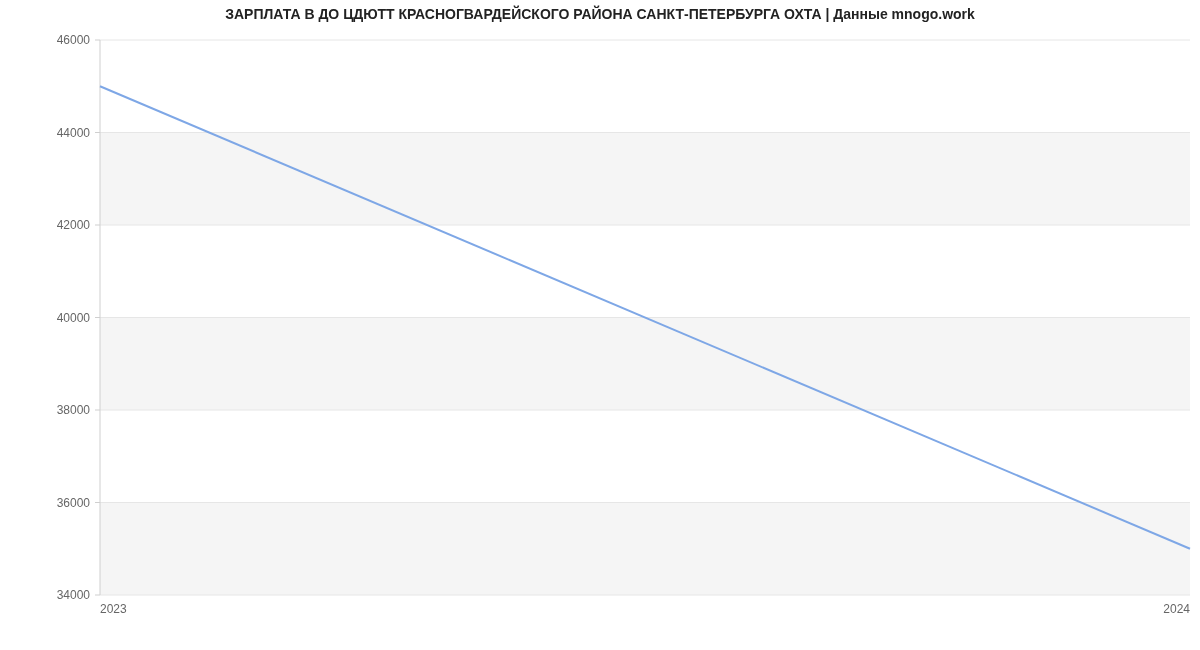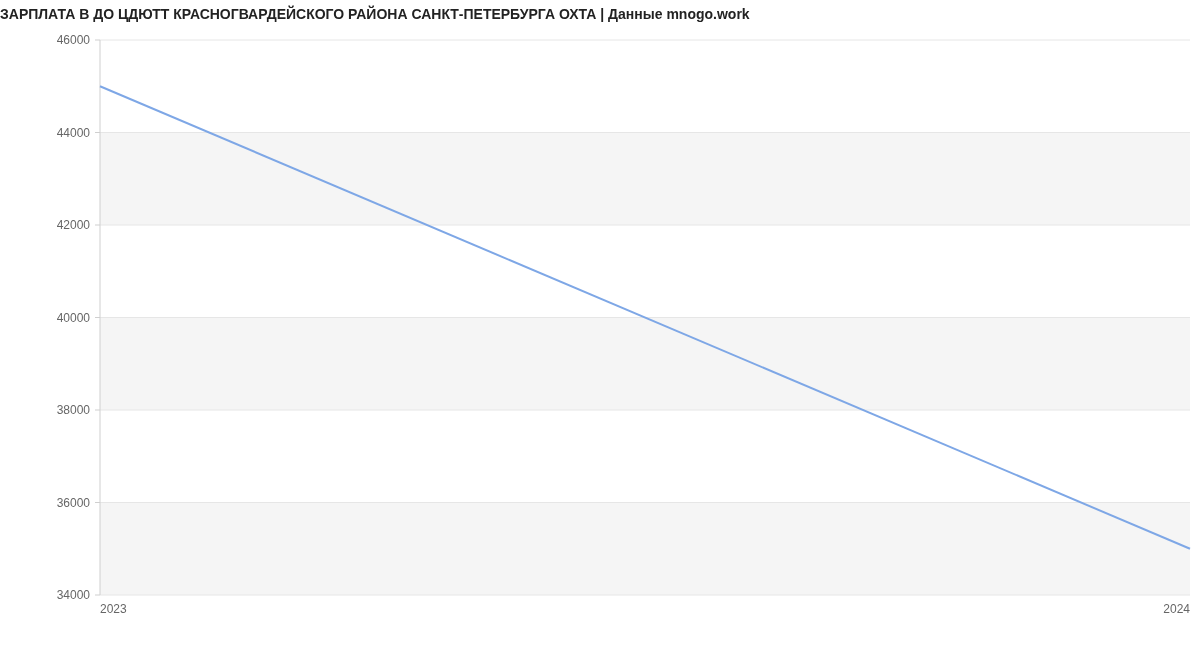--- a/index.html
+++ b/index.html
@@ -15,21 +15,21 @@
   .chart-wrap {
     position: relative;
     width: 1200px;
     height: 650px;
   }
   .chart-title {
     position: absolute;
     top: 6px;
     left: 0;
     width: 100%;
-    text-align: left;
+    text-align: center;
     font-size: 14px;
     font-weight: 600;
     color: #222;
   }
   svg.plot {
     position: absolute;
     left: 0;
     top: 0;
   }
   .ytick-label, .xtick-label {

